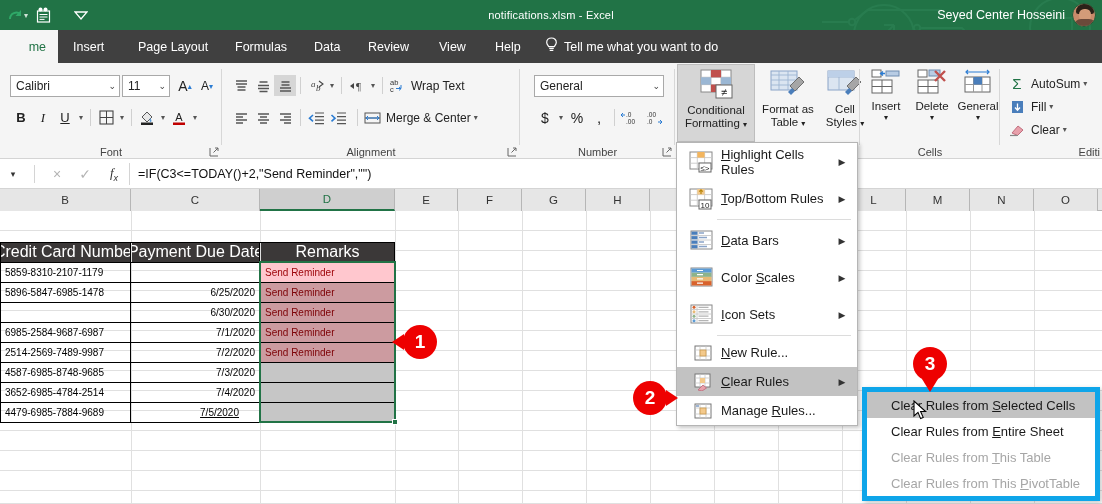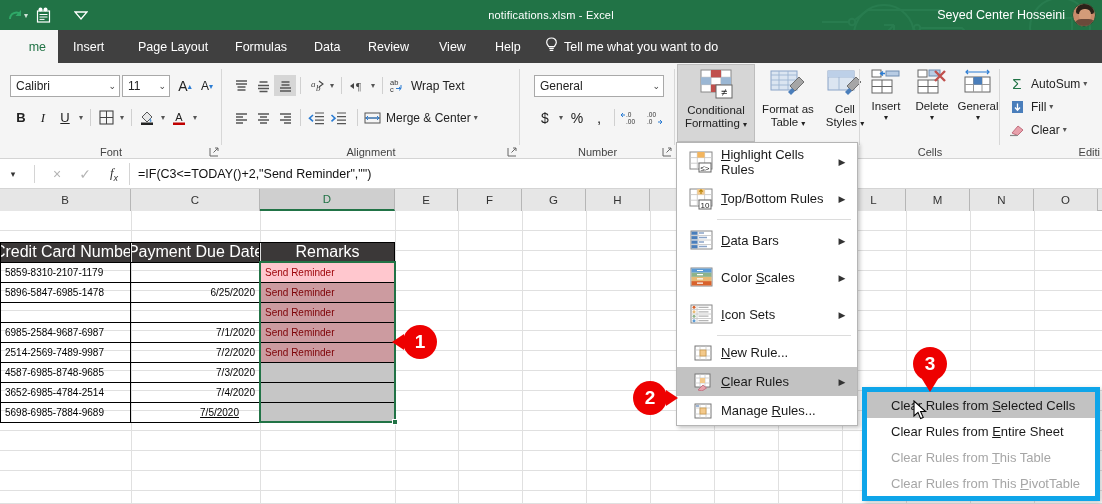--- a/index.html
+++ b/index.html
@@ -619,39 +619,40 @@
     <div class="cell hdr" style="left:132px; top:53px; width:127px; height:20px;">Payment Due Date</div>
     <div class="cell hdr" style="left:261px; top:53px; width:133px; height:20px;">Remarks</div>
 
     <div class="cell" style="left:1px;   top:73px; width:129px; height:20px;">5859-8310-2107-1179</div>
     <div class="cell remark-pink" style="left:261px; top:73px; width:133px; height:20px;">Send Reminder</div>
 
     <div class="cell" style="left:1px;   top:93px; width:129px; height:20px;">5896-5847-6985-1478</div>
     <div class="cell num" style="left:132px; top:93px; width:127px; height:20px;">6/25/2020</div>
     <div class="cell remark-sel" style="left:261px; top:93px; width:133px; height:20px;">Send Reminder</div>
 
+    <div class="cell num" style="left:132px; top:113px; width:127px; height:20px;">6/30/2020</div>
     <div class="cell remark-sel" style="left:261px; top:113px; width:133px; height:20px;">Send Reminder</div>
 
     <div class="cell" style="left:1px;   top:133px; width:129px; height:20px;">6985-2584-9687-6987</div>
     <div class="cell num" style="left:132px; top:133px; width:127px; height:20px;">7/1/2020</div>
     <div class="cell remark-sel" style="left:261px; top:133px; width:133px; height:20px;">Send Reminder</div>
 
     <div class="cell" style="left:1px;   top:153px; width:129px; height:20px;">2514-2569-7489-9987</div>
     <div class="cell num" style="left:132px; top:153px; width:127px; height:20px;">7/2/2020</div>
     <div class="cell remark-sel" style="left:261px; top:153px; width:133px; height:20px;">Send Reminder</div>
 
     <div class="cell" style="left:1px;   top:173px; width:129px; height:20px;">4587-6985-8748-9685</div>
     <div class="cell num" style="left:132px; top:173px; width:127px; height:20px;">7/3/2020</div>
     <div class="cell blank-sel" style="left:261px; top:173px; width:133px; height:20px;"></div>
 
     <div class="cell" style="left:1px;   top:193px; width:129px; height:20px;">3652-6985-4784-2514</div>
     <div class="cell num" style="left:132px; top:193px; width:127px; height:20px;">7/4/2020</div>
     <div class="cell blank-sel" style="left:261px; top:193px; width:133px; height:20px;"></div>
 
-    <div class="cell" style="left:1px;   top:213px; width:129px; height:20px;">5698-6985-7884-9689</div>
+    <div class="cell" style="left:1px;   top:213px; width:129px; height:20px;">4479-6985-7884-9689</div>
     <div class="cell num" style="left:132px; top:213px; width:111px; height:20px;text-decoration:underline;">7/5/2020</div>
     <div class="cell blank-sel" style="left:261px; top:213px; width:133px; height:20px;"></div>
 
     <div class="tblrow-line" style="left:0; top:53px;  width:395px;"></div>
     <div class="tblrow-line" style="left:0; top:73px;  width:395px;"></div>
     <div class="tblrow-line" style="left:0; top:93px;  width:395px;"></div>
     <div class="tblrow-line" style="left:0; top:113px; width:395px;"></div>
     <div class="tblrow-line" style="left:0; top:133px; width:395px;"></div>
     <div class="tblrow-line" style="left:0; top:153px; width:395px;"></div>
     <div class="tblrow-line" style="left:0; top:173px; width:395px;"></div>

